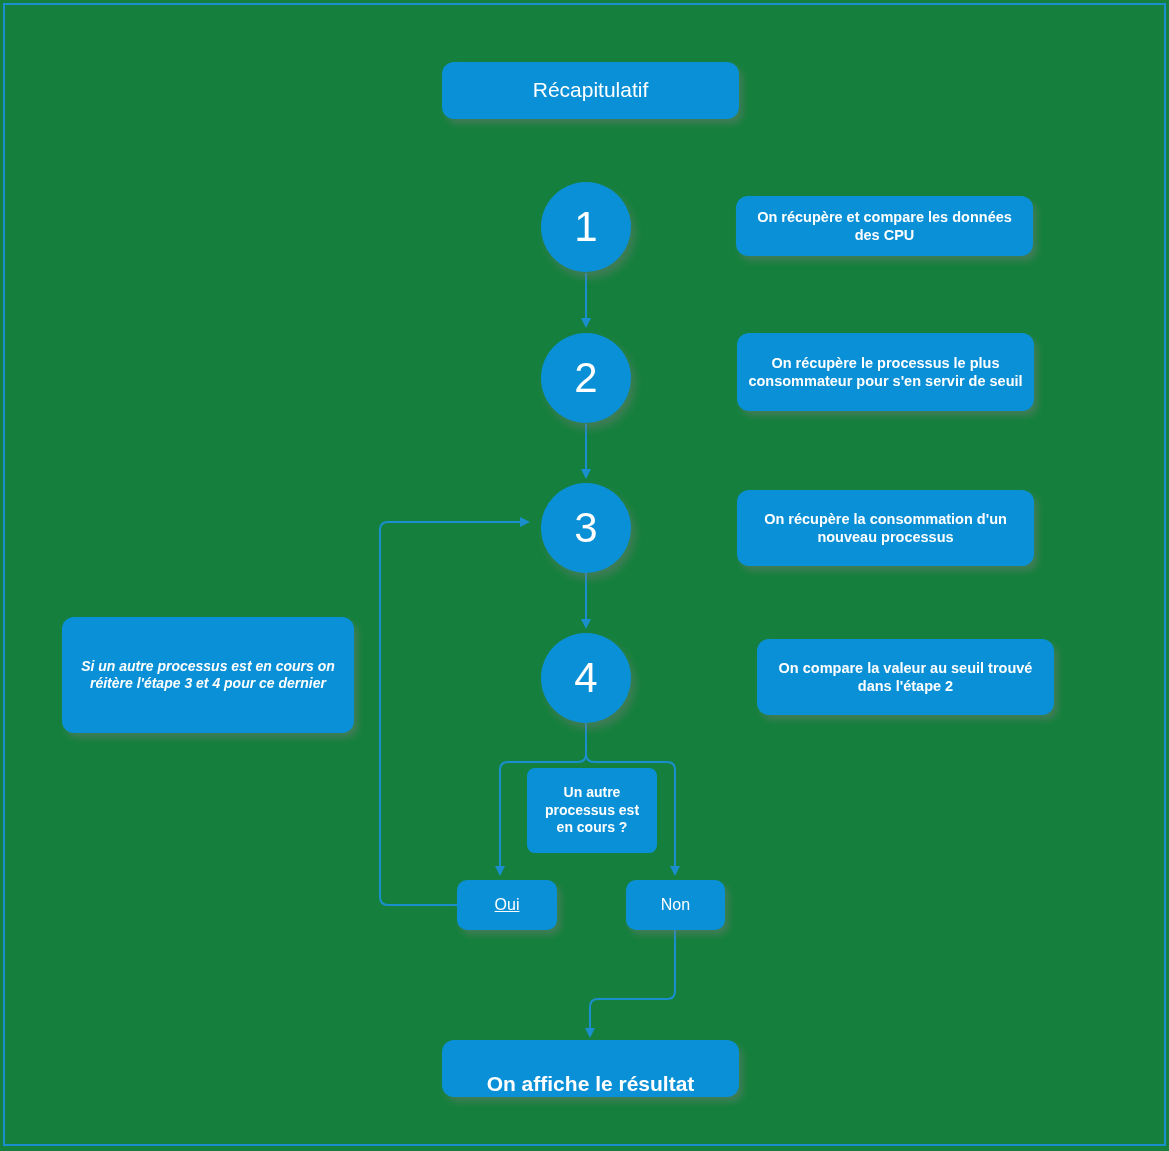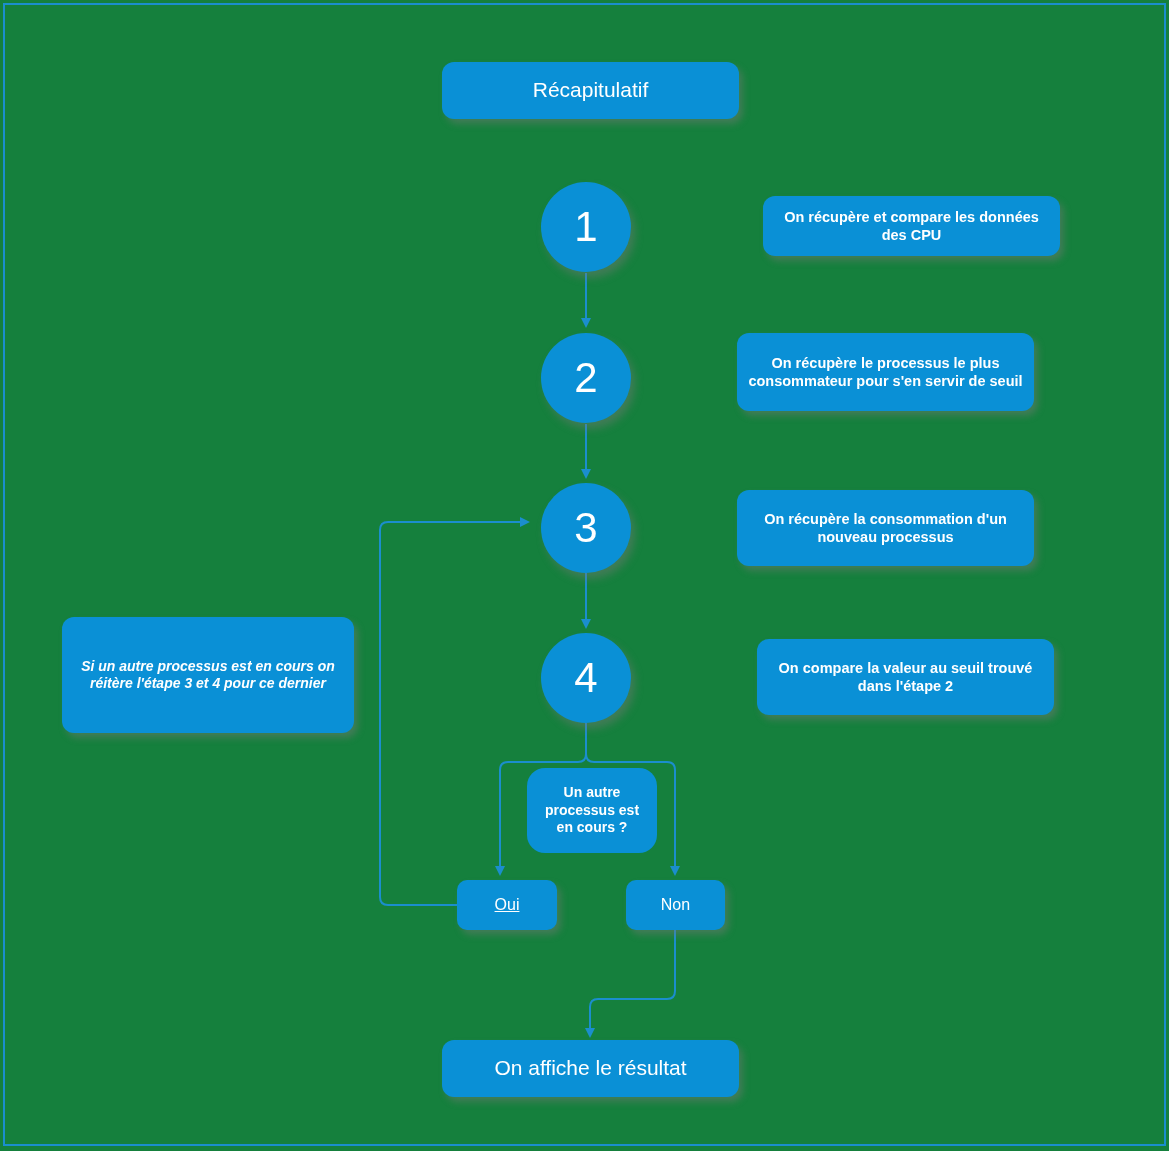--- a/index.html
+++ b/index.html
@@ -73,32 +73,33 @@
     font-size: 14px;
     font-weight: bold;
     padding: 14px 12px;
     font-style: italic;
   }
 
   .node-decision {
     font-size: 14px;
     font-weight: bold;
     padding: 6px 8px;
-    border-radius: 18px;
+    border-radius: 8px;
   }
 
   .node-branch {
     font-size: 16px;
     font-weight: 400;
     border-radius: 10px;
   }
 
   .node-result {
     font-size: 21px;
-    font-weight: 400;
+    font-weight: 700;
+    align-items: flex-end;
   }
 
   
   .circle {
     position: absolute;
     width: 90px;
     height: 90px;
     border-radius: 50%;
     background: #0a90d6;
     color: #ffffff;
@@ -153,21 +154,21 @@
   </div>
 
   <div class="circle" style="left:541px; top:483px;">
     <span>3</span>
   </div>
 
   <div class="circle" style="left:541px; top:633px;">
     <span>4</span>
   </div>
 
-  <div class="node node-note" style="left:763px; top:196px; width:297px; height:60px;">
+  <div class="node node-note" style="left:736px; top:196px; width:297px; height:60px;">
     <span>On récupère et compare les données des CPU</span>
   </div>
 
   <div class="node node-note" style="left:737px; top:333px; width:297px; height:78px;">
     <span>On récupère le processus le plus consommateur pour s'en servir de seuil</span>
   </div>
 
   <div class="node node-note" style="left:737px; top:490px; width:297px; height:76px;">
     <span>On récupère la consommation d'un nouveau processus</span>
   </div>

